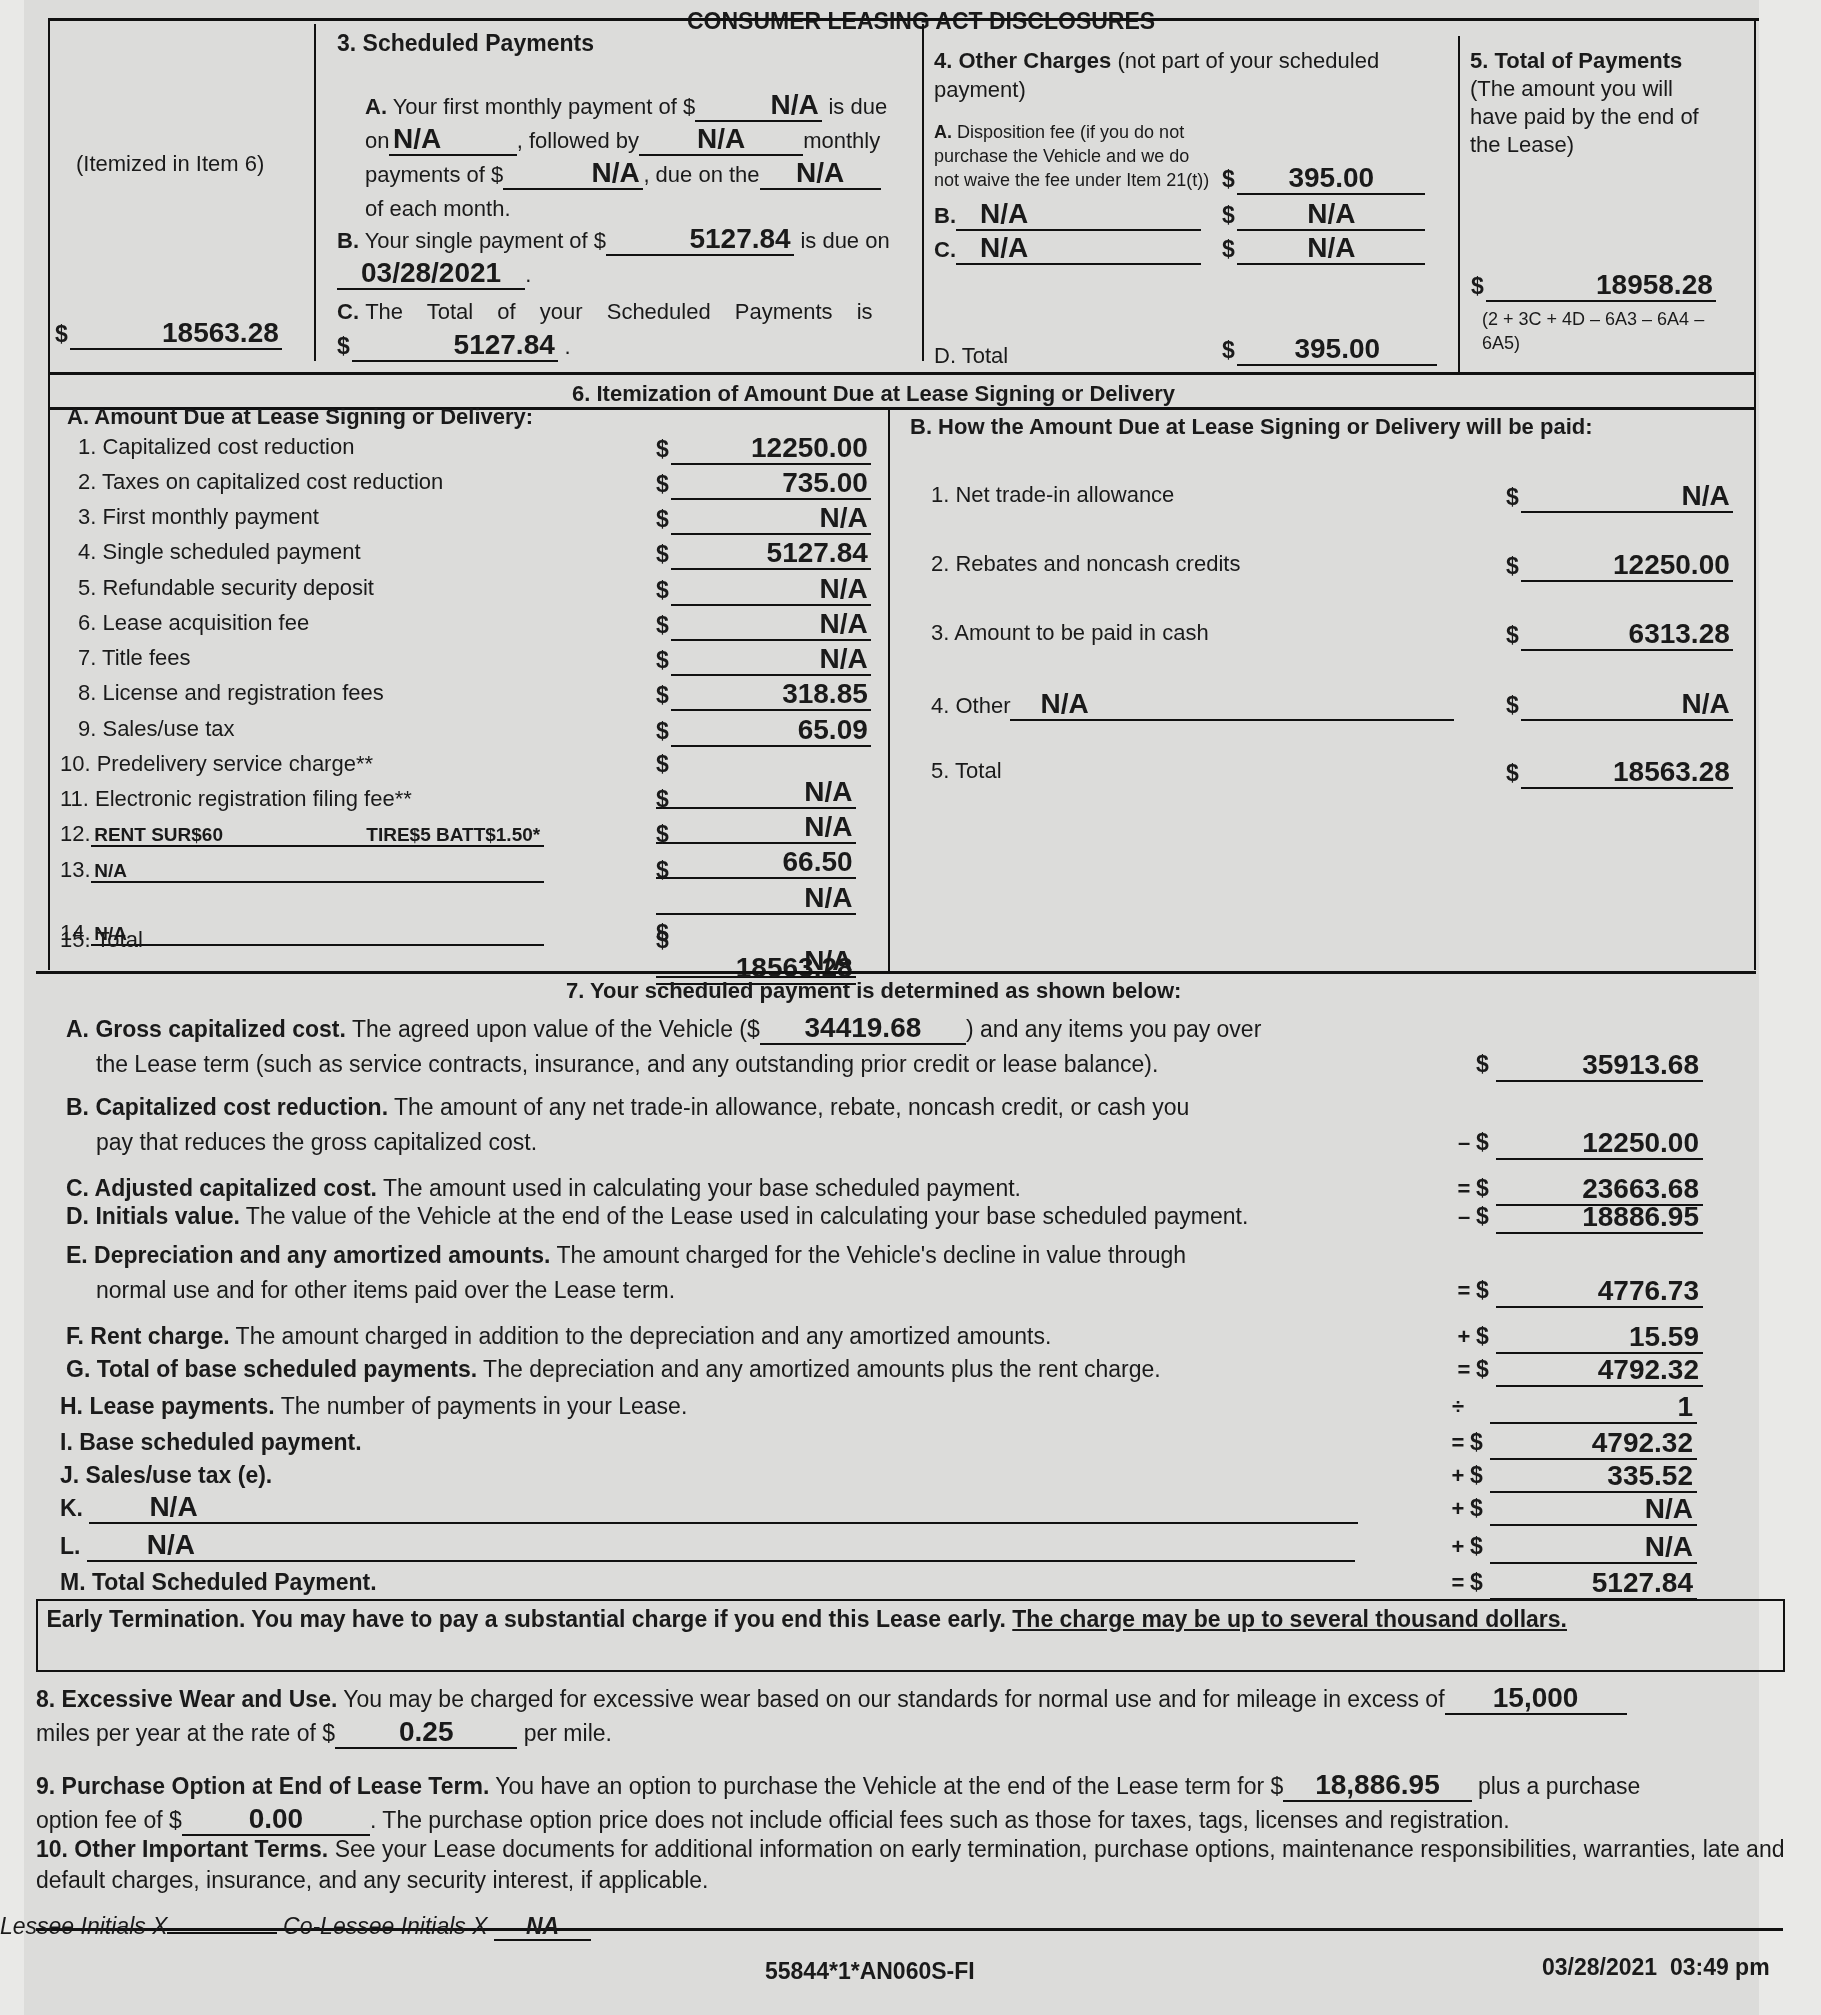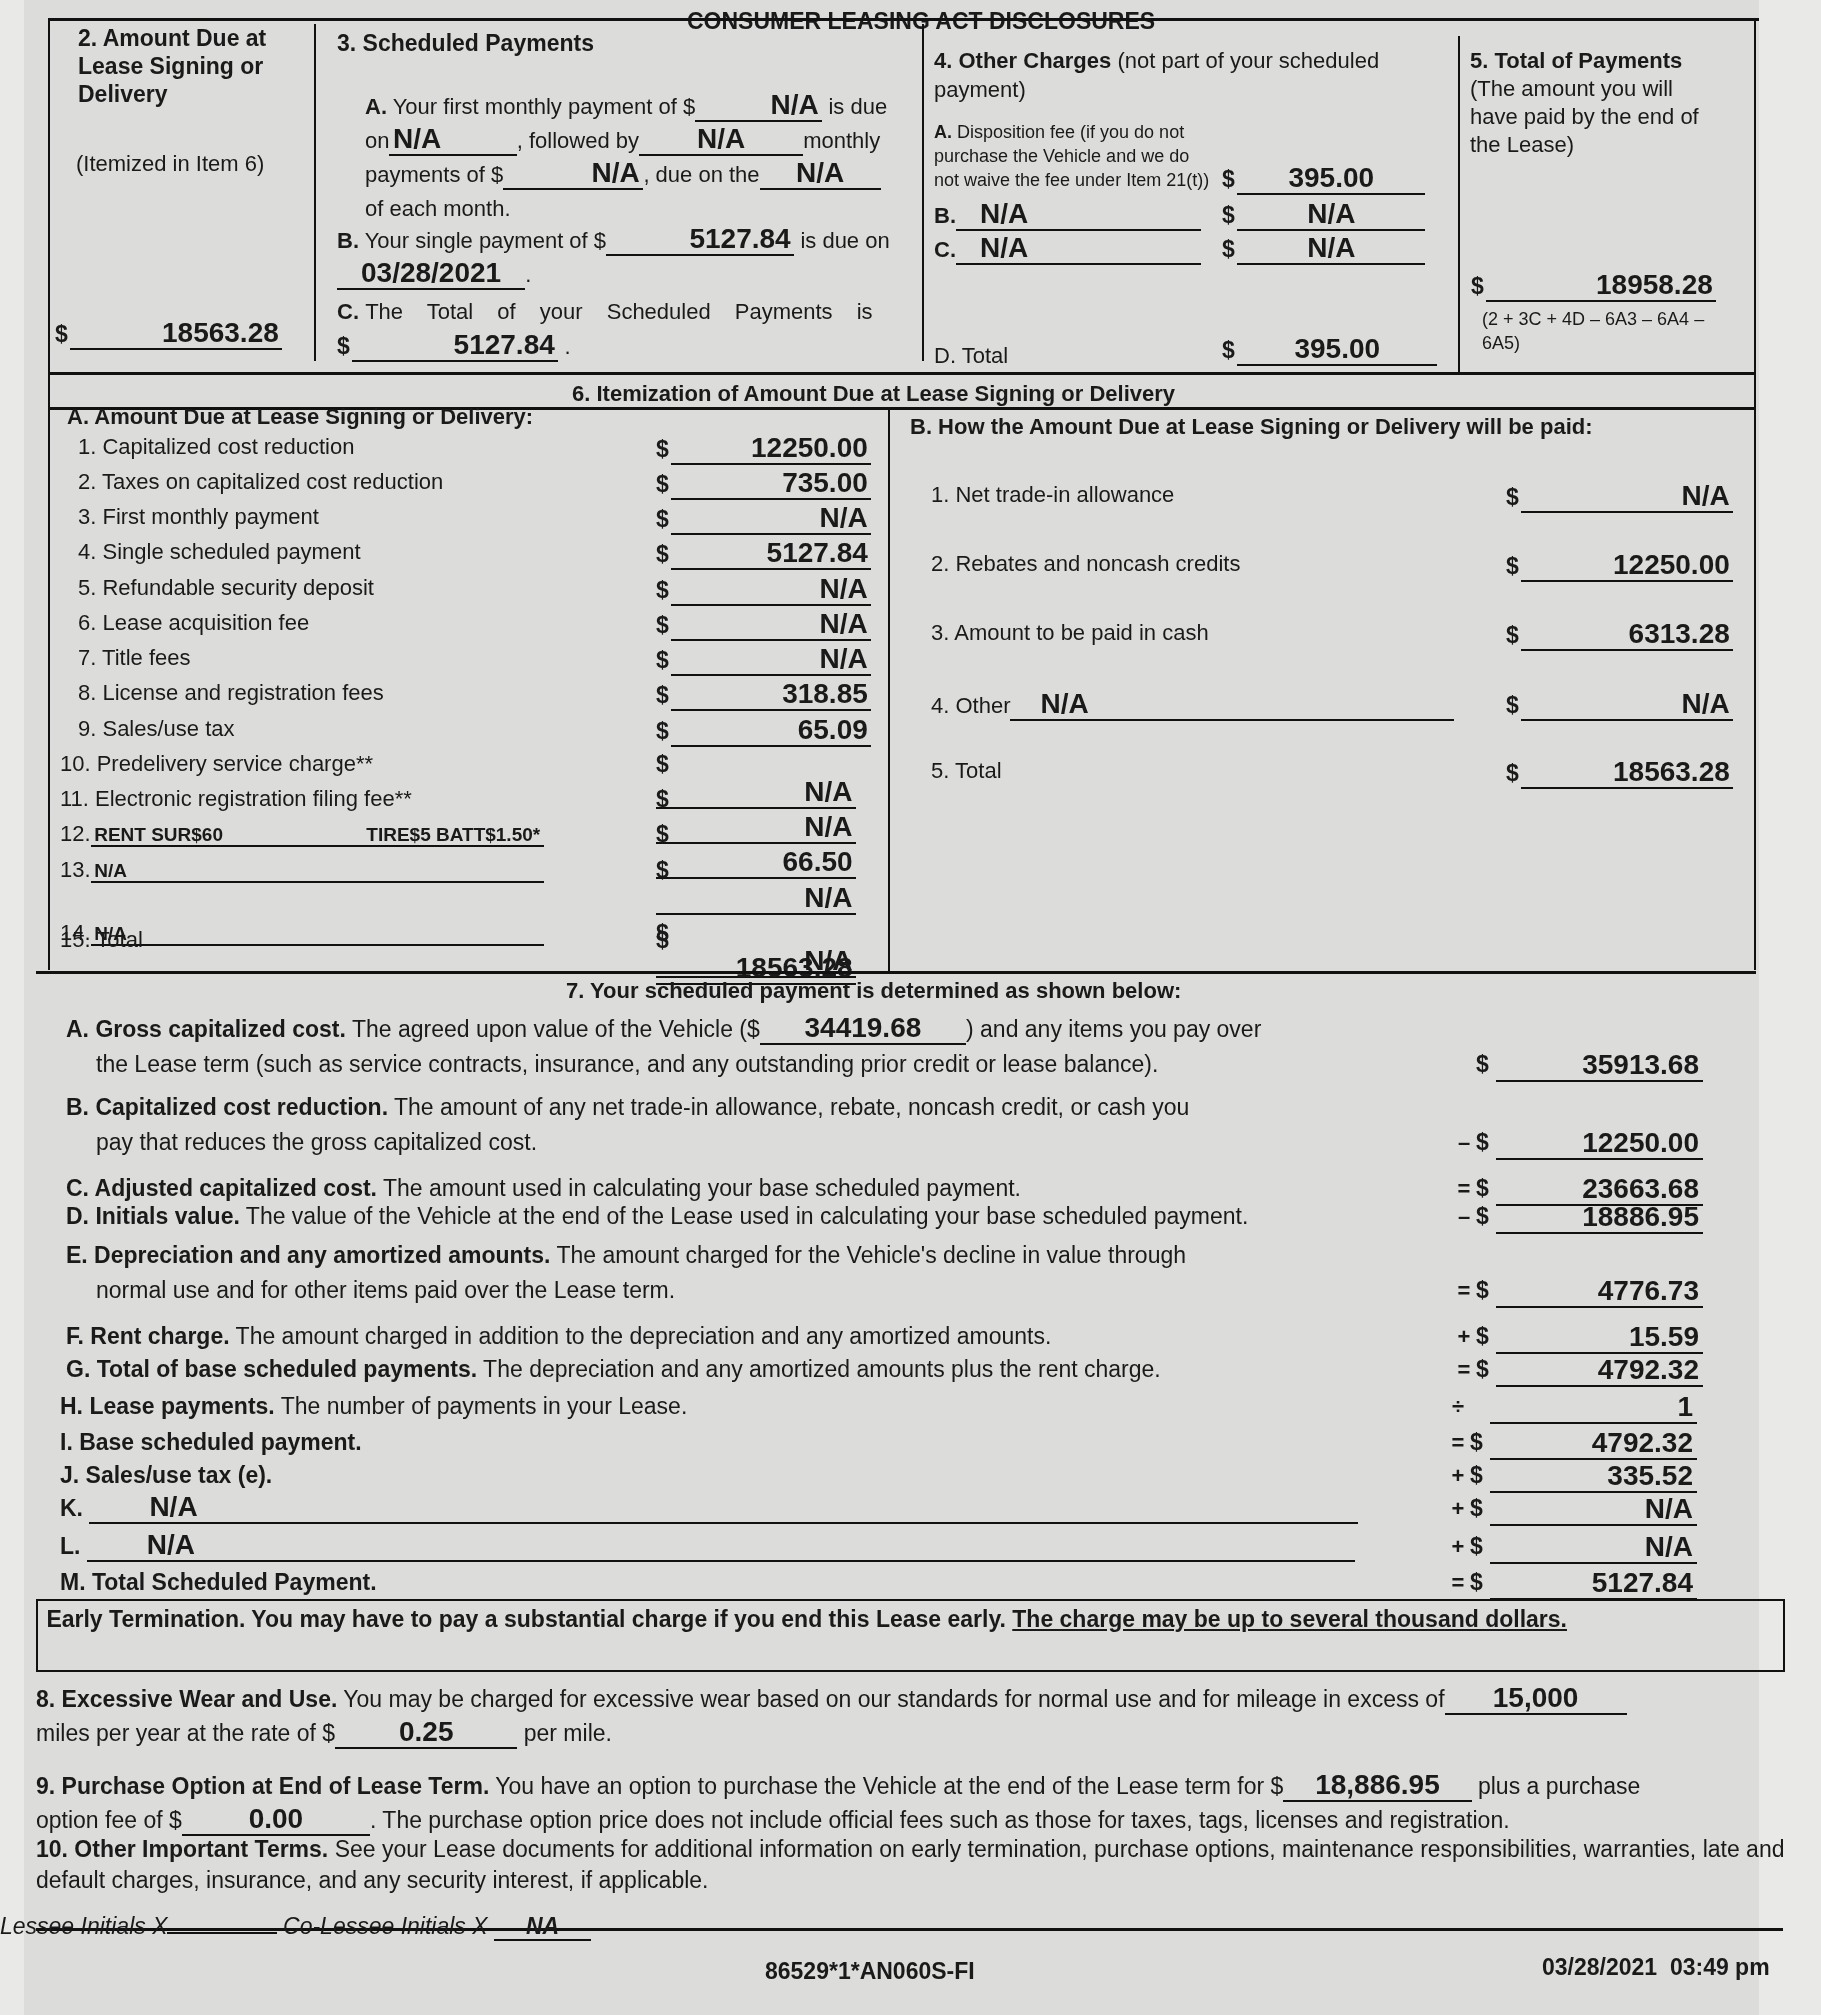--- a/index.html
+++ b/index.html
@@ -23,21 +23,20 @@
 <body>
 
 <div class="paper">
 
   <div class="abs b" style="left:663px;top:8.4px;font-size:23px;">CONSUMER LEASING ACT DISCLOSURES</div>
 
   <div class="hline" style="left:24px;top:18px;width:1711px;"></div>
   <div class="vline" style="left:24px;top:18px;height:952px;"></div>
   <div class="vline" style="left:1730px;top:18px;height:952px;"></div>
 
-  <div class="abs b t38" style="left:54px;top:24px;width:235px;line-height:28px;">2. Amount Due at Lease Signing or Delivery</div>
   <div class="abs t36" style="left:52px;top:151px;">(Itemized in Item 6)</div>
   <div class="abs" style="left:31px;top:319px;">
     <span class="dol">$</span><span class="line" style="width:205px;">18563.28</span>
   </div>
   <div class="vline" style="left:290px;top:24px;height:337px;"></div>
 
   <div class="abs b t38" style="left:313px;top:30px;">3. Scheduled Payments</div>
   <div class="abs t36" style="left:313px;top:90px;width:566px;line-height:34px;margin-left:28px;">
     <span class="b">A.</span> <span>Your first monthly payment of $</span><span class="line" style="width:120px;">N/A</span> <span>is due</span><br>
     <span>on</span><span class="line lc" style="width:120px;text-align:left;">N/A</span><span>, followed by</span><span class="line lc" style="width:157px;text-align:center;">N/A</span><span>monthly</span><br>
@@ -214,19 +213,19 @@
 
   <div class="abs t38" style="left:12px;top:1834px;width:1759px;line-height:31px;">
     <span class="b">10. Other Important Terms.</span> <span>See your Lease documents for additional information on early termination, purchase options, maintenance responsibilities, warranties, late and default charges, insurance, and any security interest, if applicable.</span>
   </div>
   <div class="hline" style="left:12px;top:1928px;width:1747px;"></div>
 
   <div class="abs t38" style="left:-24px;top:1913px;font-style:italic;">
     <span>Lessee Initials X</span><span class="line" style="width:102px;"></span>
     <span>Co-Lessee Initials X</span> <span class="line" style="width:90px;text-align:center;font-size:23px;">NA</span>
   </div>
-  <div class="abs b t38" style="left:741px;top:1958px;">86529*1*AN060S-FI</div>
+  <div class="abs b t38" style="left:741px;top:1958px;">55844*1*AN060S-FI</div>
   <div class="abs b t38" style="left:1518px;top:1954px;white-space:pre;">03/28/2021  03:49 pm</div>
   <div class="abs t34" style="left:1295px;top:1991px;white-space:pre;">
     <span>GMF-UCL-FL-eps-14 9/20 v1</span>   <span>Page 1 of 5</span>
   </div>
 </div>
 
 
 </body></html>

